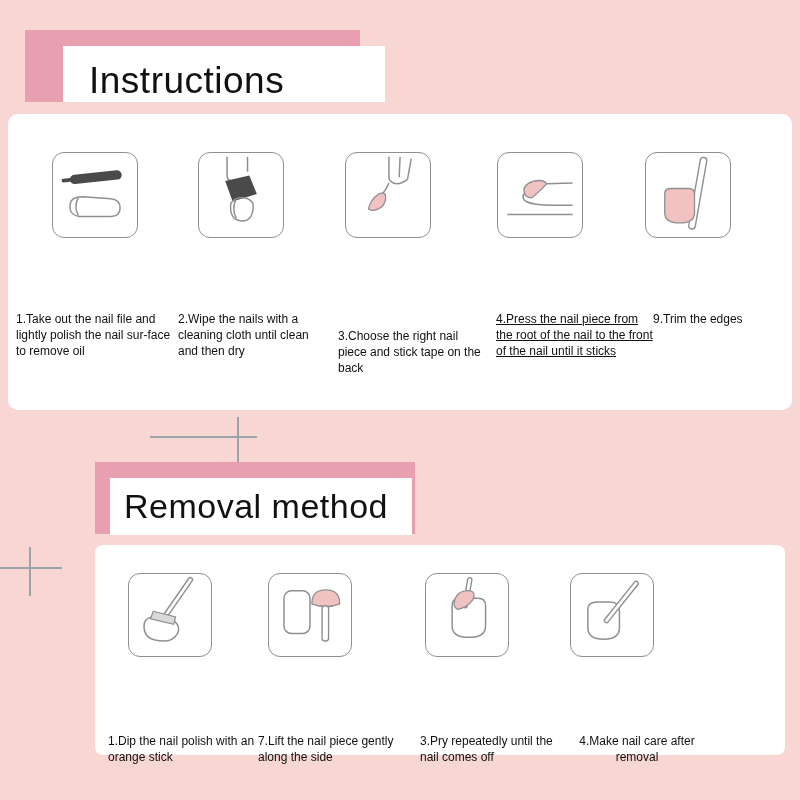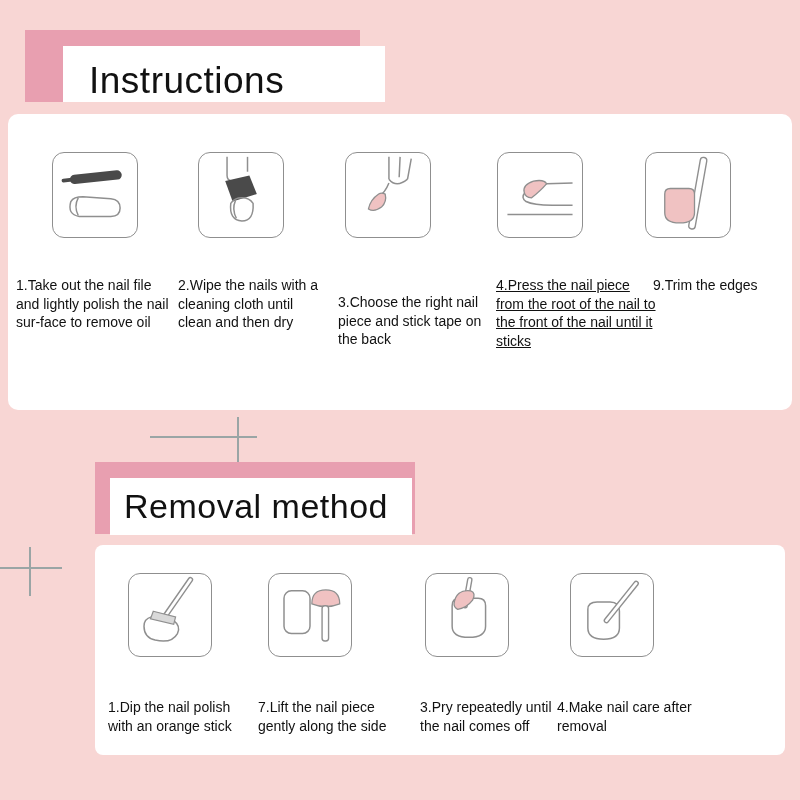--- a/index.html
+++ b/index.html
@@ -15,22 +15,22 @@
   *{margin:0;padding:0;box-sizing:border-box;}
   html,body{width:800px;height:800px;}
   body{font-family:"Liberation Sans",sans-serif;color:var(--text);}
   .page{position:relative;width:800px;height:800px;background:var(--background);overflow:hidden;}
   .banner{position:absolute;background:var(--banner);}
   .title-box{position:absolute;background:var(--panel);display:flex;align-items:center;}
   .title{font-weight:500;color:var(--text);letter-spacing:.5px;white-space:nowrap;}
   .panel{position:absolute;background:var(--panel);border-radius:10px;}
   .icon-box{position:absolute;width:86px;height:86px;border:1.5px solid var(--outline);border-radius:12px;background:#fff;padding:2px;}
   .icon-box svg{width:100%;height:100%;display:block;}
-  .step-text{position:absolute;font-size:14px;line-height:1.33;color:var(--text);}
-  .center{}
+  .step-text{position:absolute;font-size:12px;line-height:1.33;color:var(--text);margin-top:36px;}
+  .center{text-align:center;}
   .marks{position:absolute;left:0;top:0;width:800px;height:800px;pointer-events:none;}
   .marks line{stroke:var(--mark);stroke-width:2;}
   .outline-stroke{stroke:var(--outline);fill:none;stroke-width:1.6;}
 </style>
 </head>
 <body>
 
 <div class="page">
 
   <div class="banner" style="left:25px;top:30px;width:335px;height:72px;"></div>

